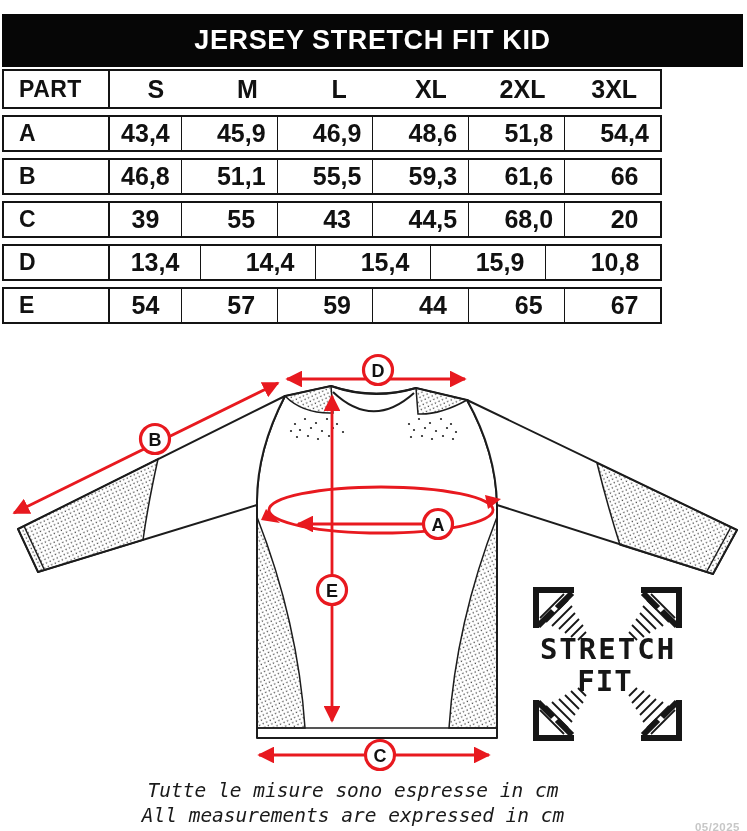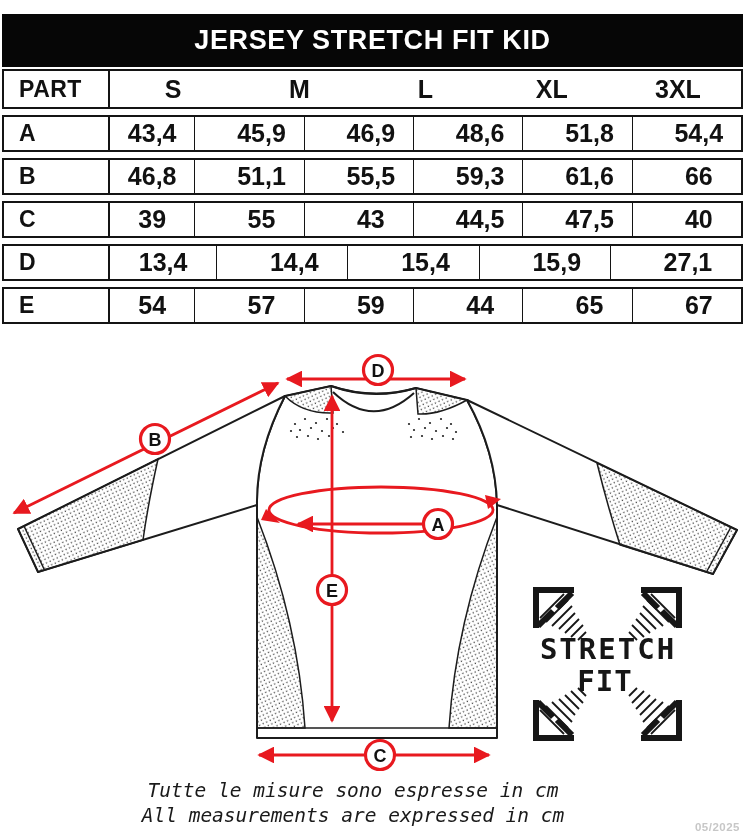--- a/index.html
+++ b/index.html
@@ -3,21 +3,21 @@
 <meta charset="utf-8">
 <style>
   html,body{margin:0;padding:0;background:#fff;}
   .page{position:relative;width:747px;height:831px;background:#fff;overflow:hidden;
         font-family:"Liberation Sans",sans-serif;color:#111;margin-top:12px;}
   
   .title-bar{position:absolute;left:2px;top:2px;width:741px;height:53px;background:#060606;
              color:#fff;display:flex;align-items:center;justify-content:center;
              font-weight:bold;font-size:27px;letter-spacing:.6px;}
   
-  .thead,.trow{position:absolute;left:2px;width:741px;display:flex;box-sizing:border-box;
+  .thead,.trow{position:absolute;left:2px;width:660px;display:flex;box-sizing:border-box;
                border:2px solid #141414;background:#fff;font-weight:bold;}
   .thead{top:57px;height:40px;}
   .trow{height:37px;}
   .r0{top:103px}.r1{top:146px}.r2{top:189px}.r3{top:232px}.r4{top:275px}
   .pcell{width:106px;border-right:2px solid #141414;display:flex;align-items:center;
          padding-left:15px;box-sizing:border-box;font-size:23px;letter-spacing:.5px;}
   .scell,.vcell{flex:1;display:flex;align-items:center;justify-content:center;font-size:25px;}
   .vcell + .vcell{border-left:1.5px solid #141414;padding-left:24px;}
   
   .diagram{position:absolute;left:0;top:330px;}
@@ -34,20 +34,21 @@
 <div class="page">
 
   <div class="title-bar">JERSEY STRETCH FIT KID</div>
 
   <div class="thead">
     <div class="pcell">PART</div>
     <div class="scell">S</div>
     <div class="scell">M</div>
     <div class="scell">L</div>
     <div class="scell">XL</div>
+    <div class="scell">2XL</div>
     <div class="scell">3XL</div>
   </div>
 
   <div class="trow r0">
     <div class="pcell">A</div>
     <div class="vcell">43,4</div>
     <div class="vcell">45,9</div>
     <div class="vcell">46,9</div>
     <div class="vcell">48,6</div>
     <div class="vcell">51,8</div>
@@ -63,31 +64,31 @@
     <div class="vcell">61,6</div>
     <div class="vcell">66</div>
   </div>
 
   <div class="trow r2">
     <div class="pcell">C</div>
     <div class="vcell">39</div>
     <div class="vcell">55</div>
     <div class="vcell">43</div>
     <div class="vcell">44,5</div>
-    <div class="vcell">47,5</div>
-    <div class="vcell">40</div>
+    <div class="vcell">68,0</div>
+    <div class="vcell">20</div>
   </div>
 
   <div class="trow r3">
     <div class="pcell">D</div>
     <div class="vcell">13,4</div>
     <div class="vcell">14,4</div>
     <div class="vcell">15,4</div>
     <div class="vcell">15,9</div>
-    <div class="vcell">27,1</div>
+    <div class="vcell">10,8</div>
   </div>
 
   <div class="trow r4">
     <div class="pcell">E</div>
     <div class="vcell">54</div>
     <div class="vcell">57</div>
     <div class="vcell">59</div>
     <div class="vcell">44</div>
     <div class="vcell">65</div>
     <div class="vcell">67</div>

